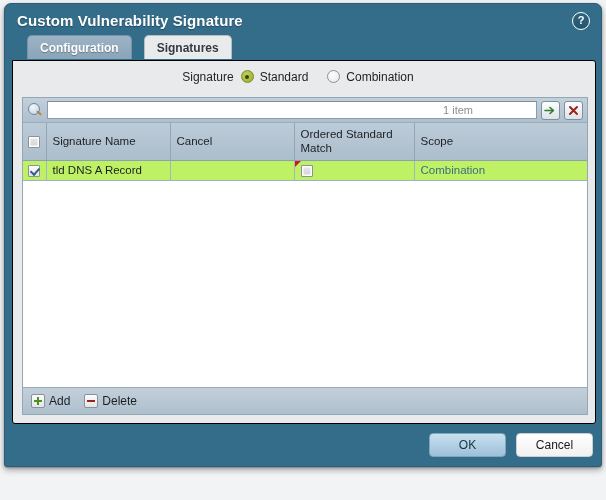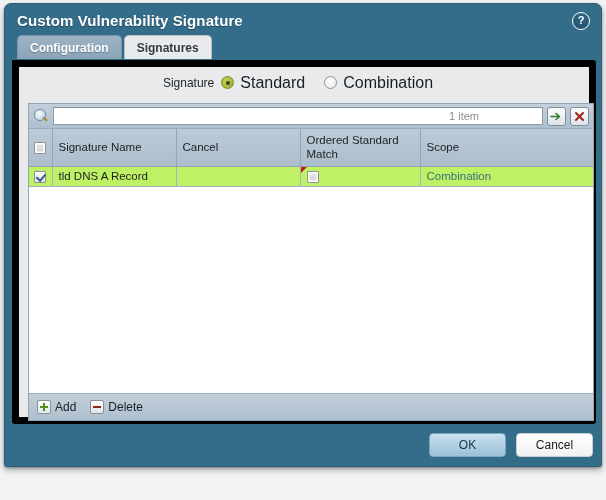--- a/index.html
+++ b/index.html
@@ -71,20 +71,21 @@
     height: 24px;
     padding: 0 12px;
     line-height: 24px;
     font-size: 12px;
     font-weight: bold;
     border-radius: 5px 5px 0 0;
     cursor: pointer;
     margin-right: 2px;
     position: relative;
     text-shadow: 0 1px 0 rgba(255,255,255,0.35);
+    margin-left: 10px;
   }
   .tab.inactive {
     background: linear-gradient(#9cb3c4, #8aa4b8);
     color: #ffffff;
     border: 1px solid #7794ab;
     border-bottom: none;
     text-shadow: 0 1px 1px rgba(0,0,0,0.3);
   }
   .tab.active {
     background: #e9eaec;
@@ -95,21 +96,21 @@
   }
 
   
   #panel {
     position: absolute;
     left: 7px;
     top: 56px;
     width: 584px;
     height: 364px;
     background: #e9eaec;
-    border: 7px solid #000000;
+    border: 1px solid #000000;
     border-radius: 0 3px 3px 3px;
   }
 
   
   #sigtype-row {
     height: 27px;
     display: flex;
     align-items: center;
     justify-content: center;
     gap: 7px;
@@ -137,21 +138,21 @@
     border-color: #7c8a28;
   }
   .radio.on::after {
     content: "";
     position: absolute;
     left: 3.5px; top: 3.5px;
     width: 4px; height: 4px;
     border-radius: 50%;
     background: #3a3f16;
   }
-  .radio-label { font-size: 16px; color: #1b1f22; }
+  .radio-label { font-size: 12px; color: #1b1f22; }
 
   
   #grid {
     position: absolute;
     left: 9px;
     top: 36px;
     width: 566px;
     height: 318px;
     border: 1px solid #94a7b5;
     background: #ffffff;

